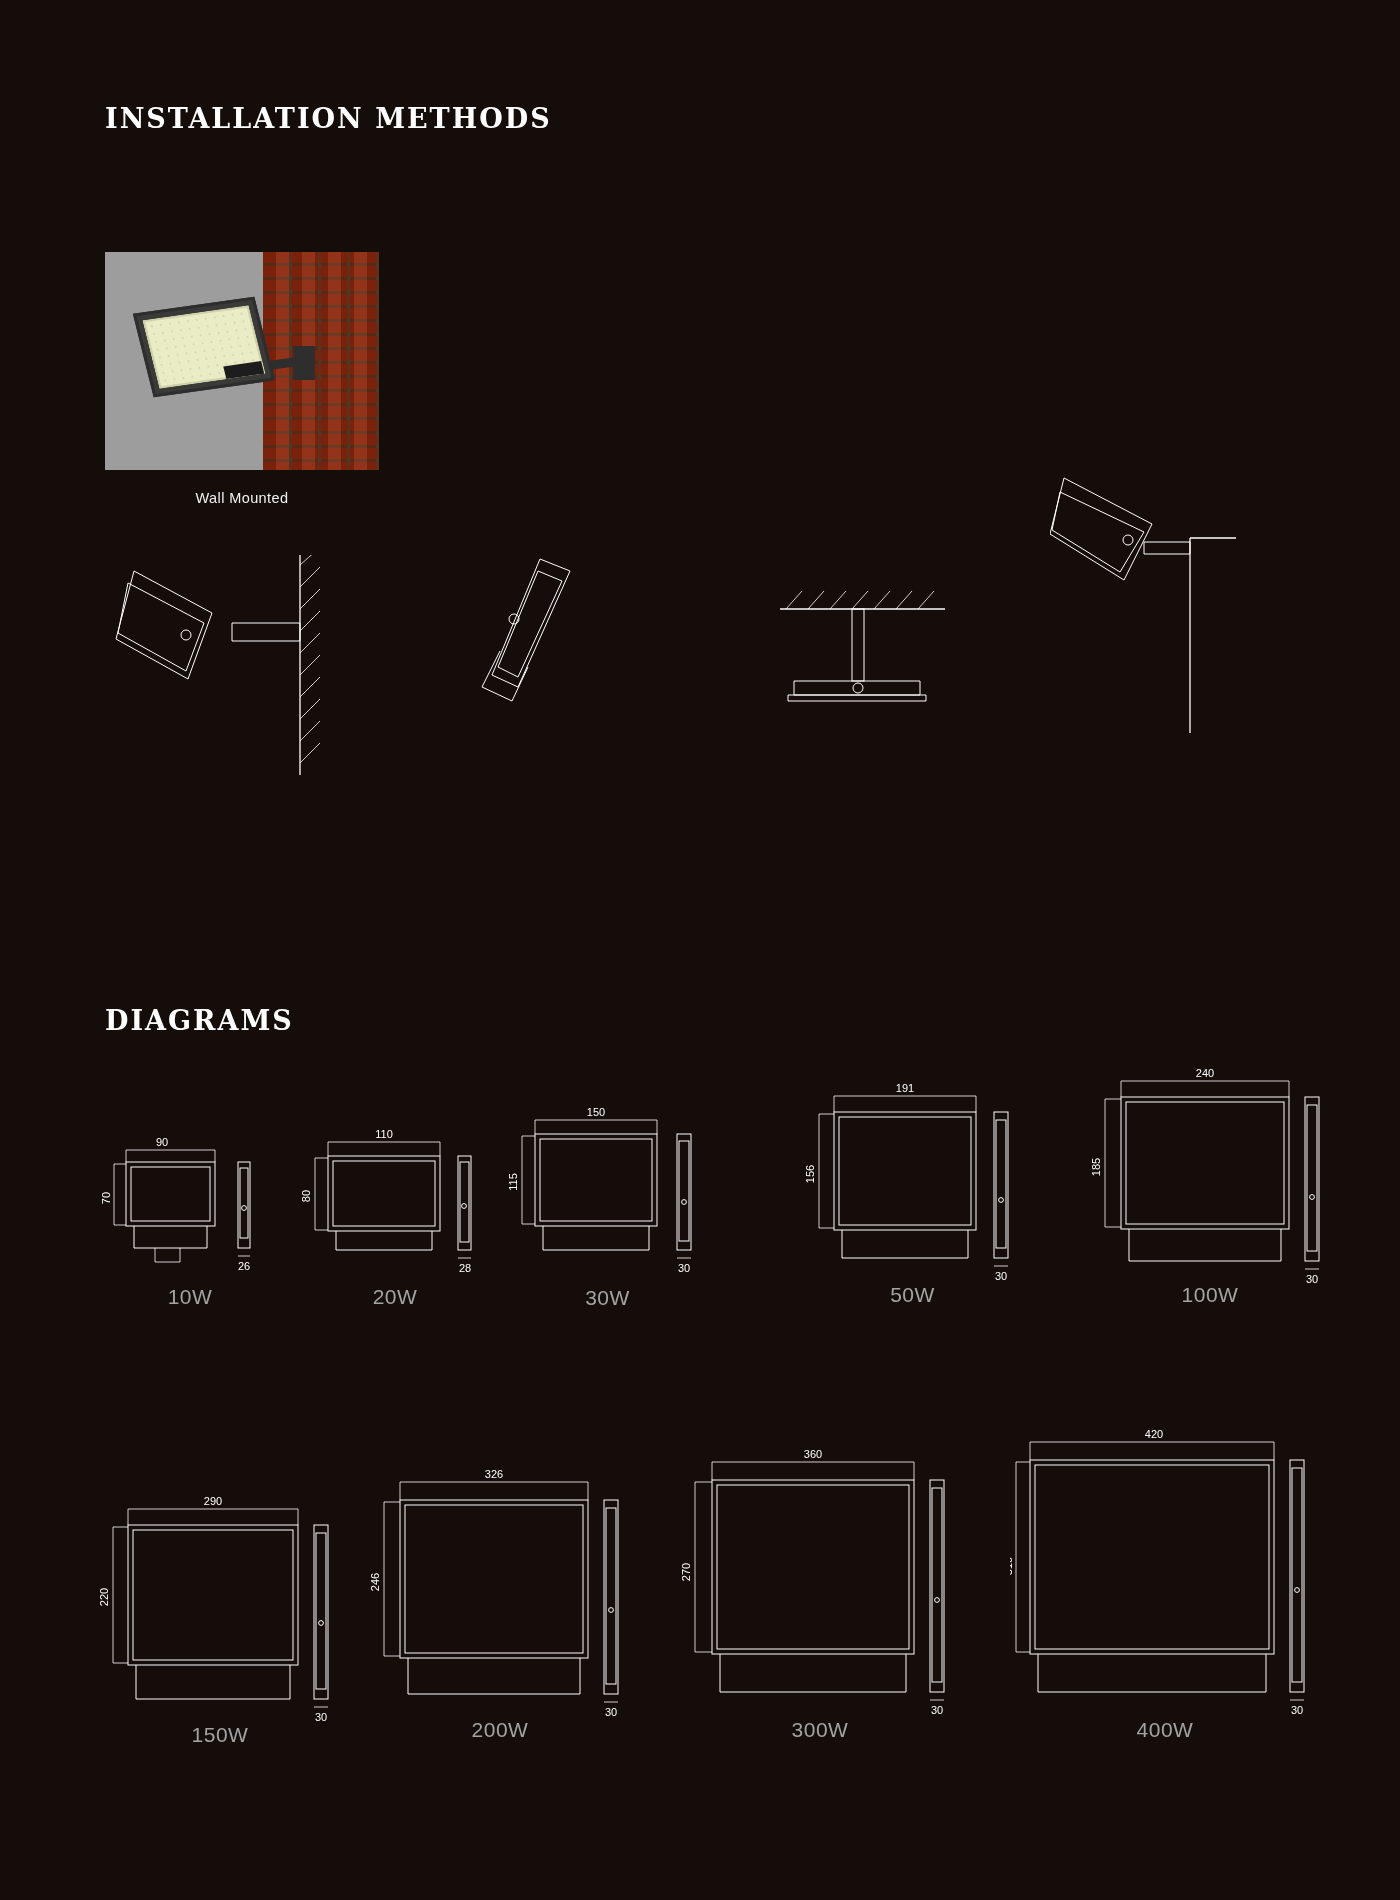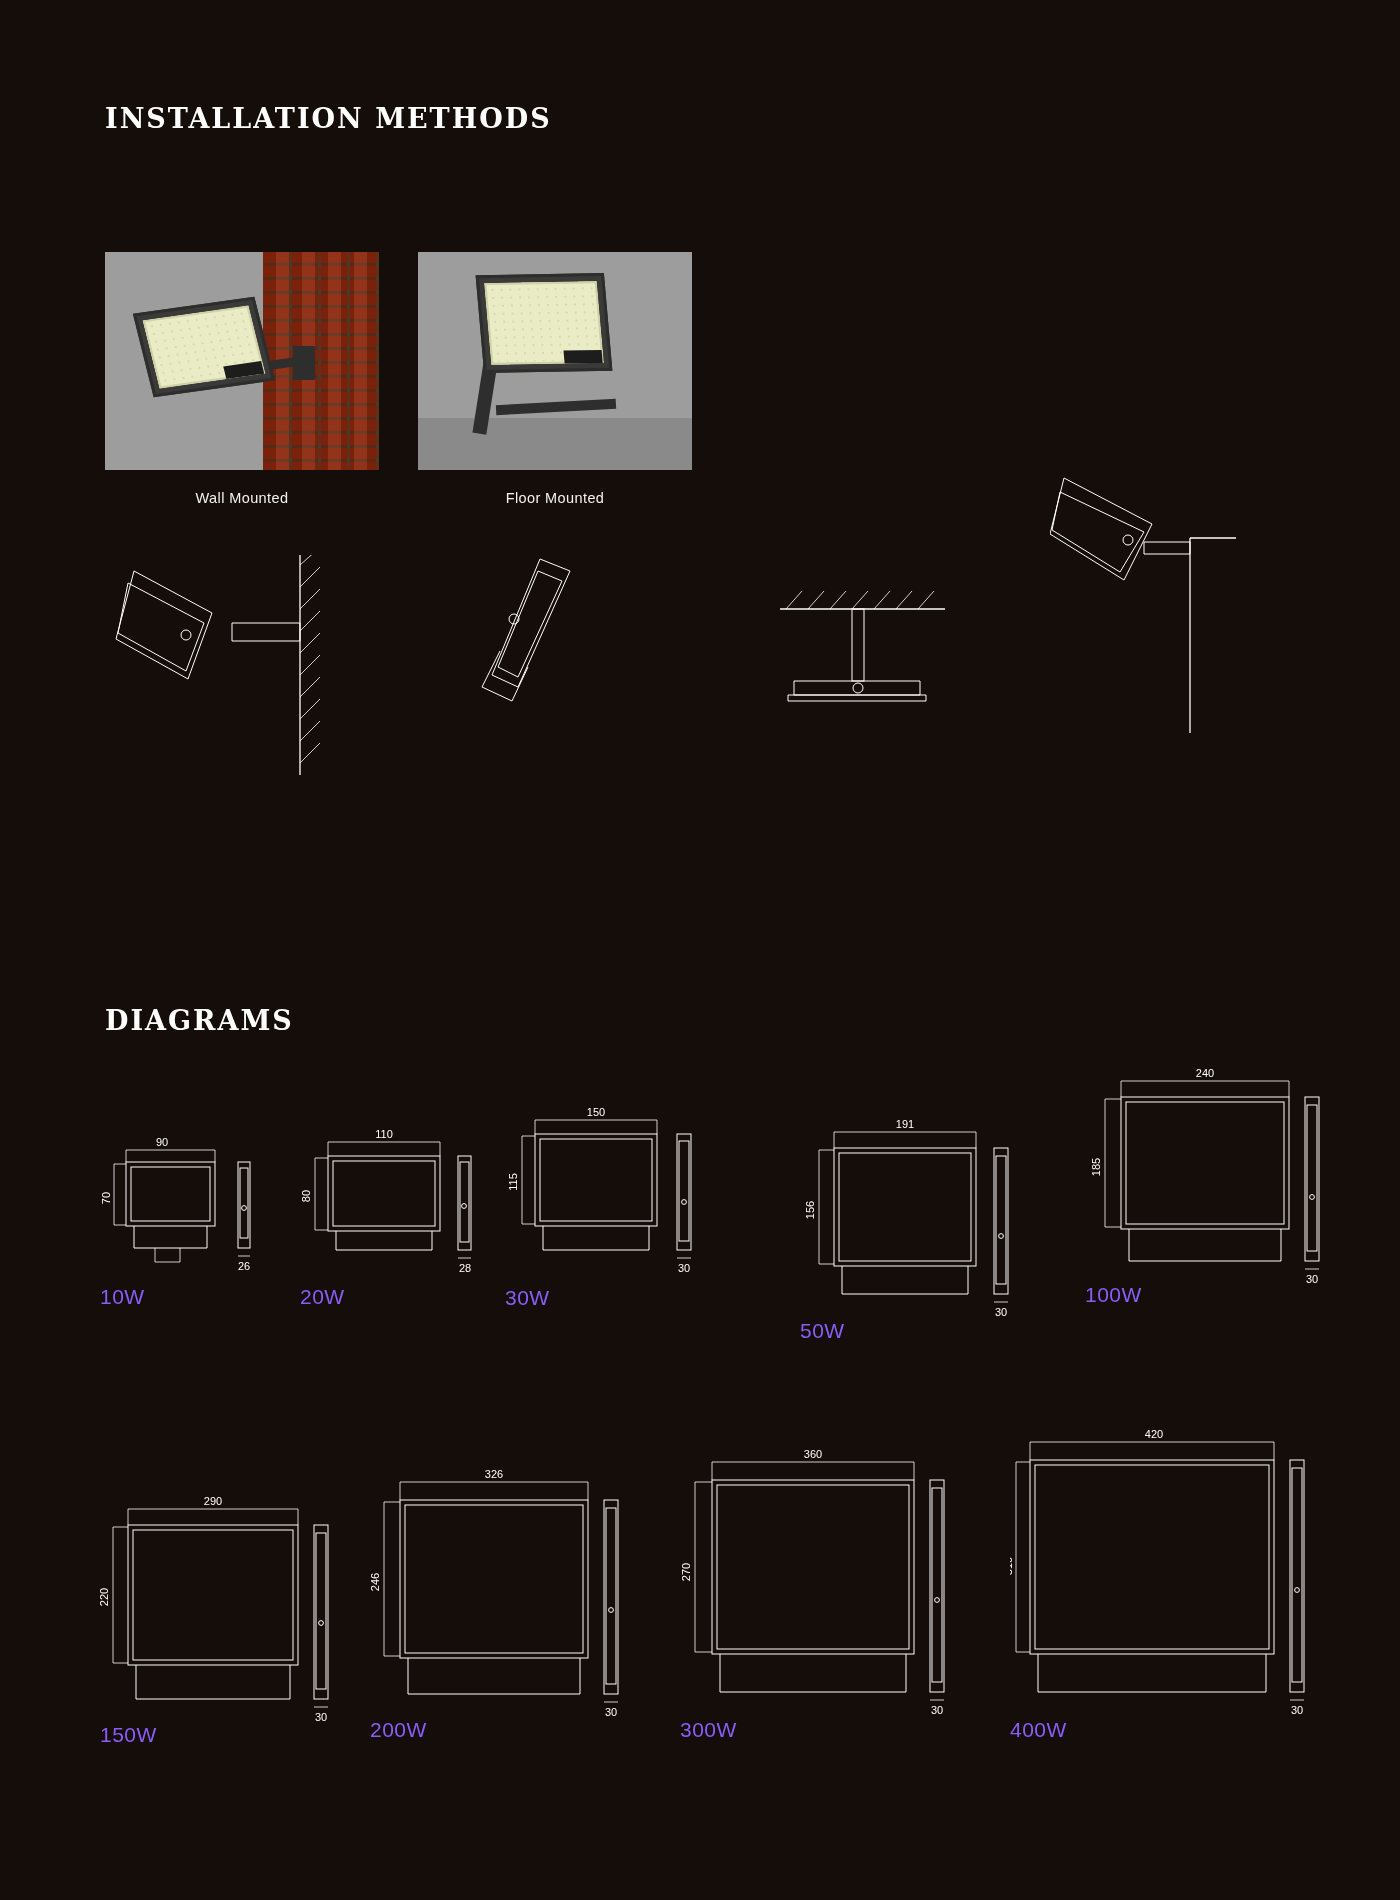--- a/index.html
+++ b/index.html
@@ -125,24 +125,24 @@
   #sch-ceiling { left: 760px;  }
   #sch-pole    { left: 1050px; }
 
   
   .diagram {
     position: absolute;
   }
   .diagram .dlabel {
     position: absolute;
     width: 100%;
-    text-align: left;
+    text-align: center;
     font-size: 21px;
     letter-spacing: .5px;
-    color: #8b5cf6;
+    color: #a3a3a3;
     font-family: "Liberation Sans", sans-serif;
   }
   svg { display: block; }
   .ln  { stroke: #ffffff; stroke-width: 1; fill: none; }
   .ln2 { stroke: #ffffff; stroke-width: 1.3; fill: none; }
   .thin{ stroke: #ffffff; stroke-width: .8; fill: none; }
   .dimtxt { fill: #ffffff; font-family: "Liberation Sans", sans-serif; font-size: 11px; }
 </style>
 </head>
 <body>
@@ -158,33 +158,20 @@
       <div class="arm" style="left:188px; top:94px; width:22px; height:34px;"></div>
       <div class="fl" style="left:38px; top:52px; width:122px; height:86px; transform: rotate(-14deg) skewY(6deg);">
         <div class="panel"></div>
         <div class="dots"></div>
         <div class="badge"></div>
       </div>
     </div>
     <div class="caption">Wall Mounted</div>
   </div>
 
-  <div class="photo-cell c1">
-    <div class="photo-img">
-      <div class="floorshadow"></div>
-      <div class="arm" style="left:60px; top:110px; width:14px; height:72px; transform:rotate(9deg);"></div>
-      <div class="arm" style="left:78px; top:150px; width:120px; height:10px; transform:rotate(-3deg);"></div>
-      <div class="fl" style="left:62px; top:22px; width:128px; height:98px; transform: rotate(-5deg) skewY(4deg);">
-        <div class="panel"></div>
-        <div class="dots"></div>
-        <div class="badge"></div>
-      </div>
-    </div>
-    <div class="caption">Floor Mounted</div>
-  </div>
 
 
 </div>
 
 <div class="schematic" id="sch-wall">
   <svg width="220" height="230" viewBox="0 0 220 230">
 
     <line class="ln2" x1="190" y1="0" x2="190" y2="220"></line>
     <g class="thin">
       <line x1="190" y1="10" x2="208" y2="-6"></line>
@@ -314,21 +301,21 @@
     <path class="ln" d="M38 128 L38 152 L144 152 L144 128"></path>
     <rect class="ln" x="172" y="36" width="14" height="116"></rect>
     <rect class="ln" x="174" y="43" width="10" height="100"></rect>
     <circle class="ln" cx="179" cy="104" r="2.4"></circle>
     <line class="thin" x1="172" y1="160" x2="186" y2="160"></line>
     <text class="dimtxt" x="179" y="174" text-anchor="middle">30</text>
   </svg>
   <div class="dlabel" style="top:188px;">30W</div>
 </div>
 
-<div class="diagram" style="left:800px; top:1114px; width:225px; height:245px;">
+<div class="diagram" style="left:800px; top:1078px; width:225px; height:245px;">
   <svg width="225" height="215" viewBox="0 0 225 215">
     <line class="thin" x1="34" y1="18" x2="176" y2="18"></line>
     <line class="thin" x1="34" y1="18" x2="34" y2="34"></line>
     <line class="thin" x1="176" y1="18" x2="176" y2="34"></line>
     <text class="dimtxt" x="105" y="14" text-anchor="middle">191</text>
     <line class="thin" x1="19" y1="36" x2="19" y2="150"></line>
     <line class="thin" x1="19" y1="36" x2="34" y2="36"></line>
     <line class="thin" x1="19" y1="150" x2="34" y2="150"></line>
     <text class="dimtxt" x="14" y="96" text-anchor="middle" transform="rotate(-90 14 96)">156</text>
     <rect class="ln" x="34" y="34" width="142" height="118"></rect>

